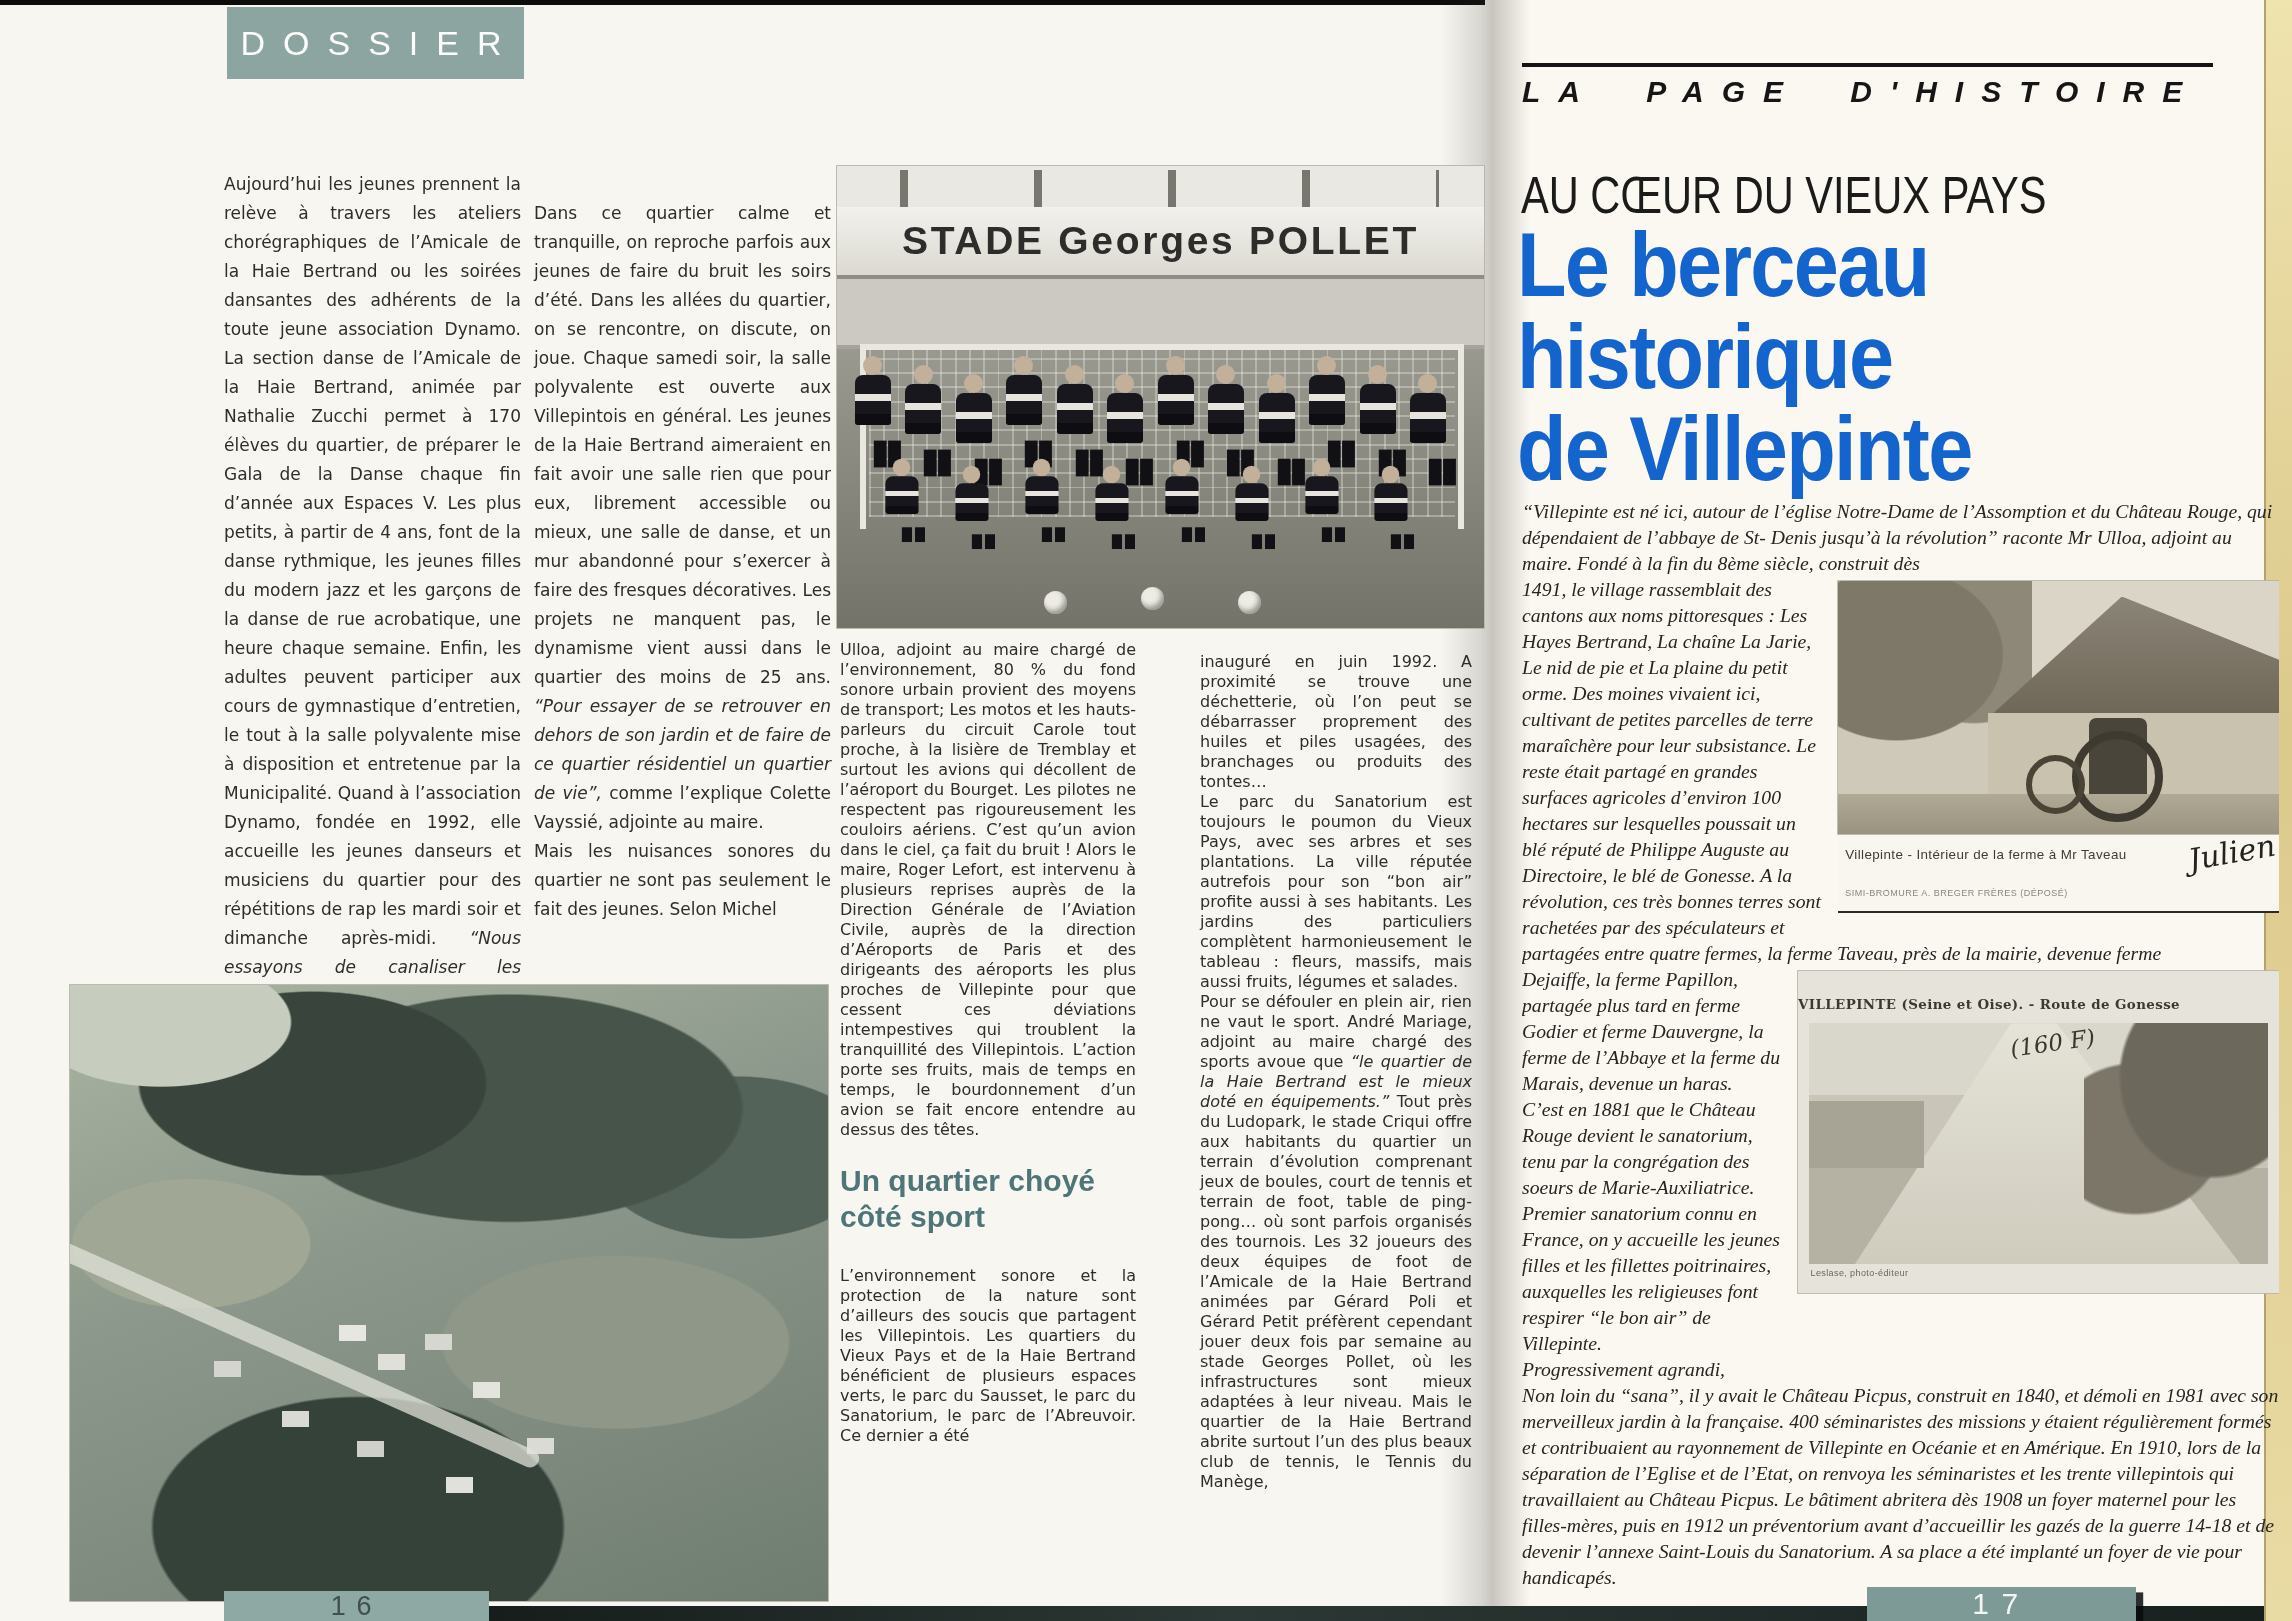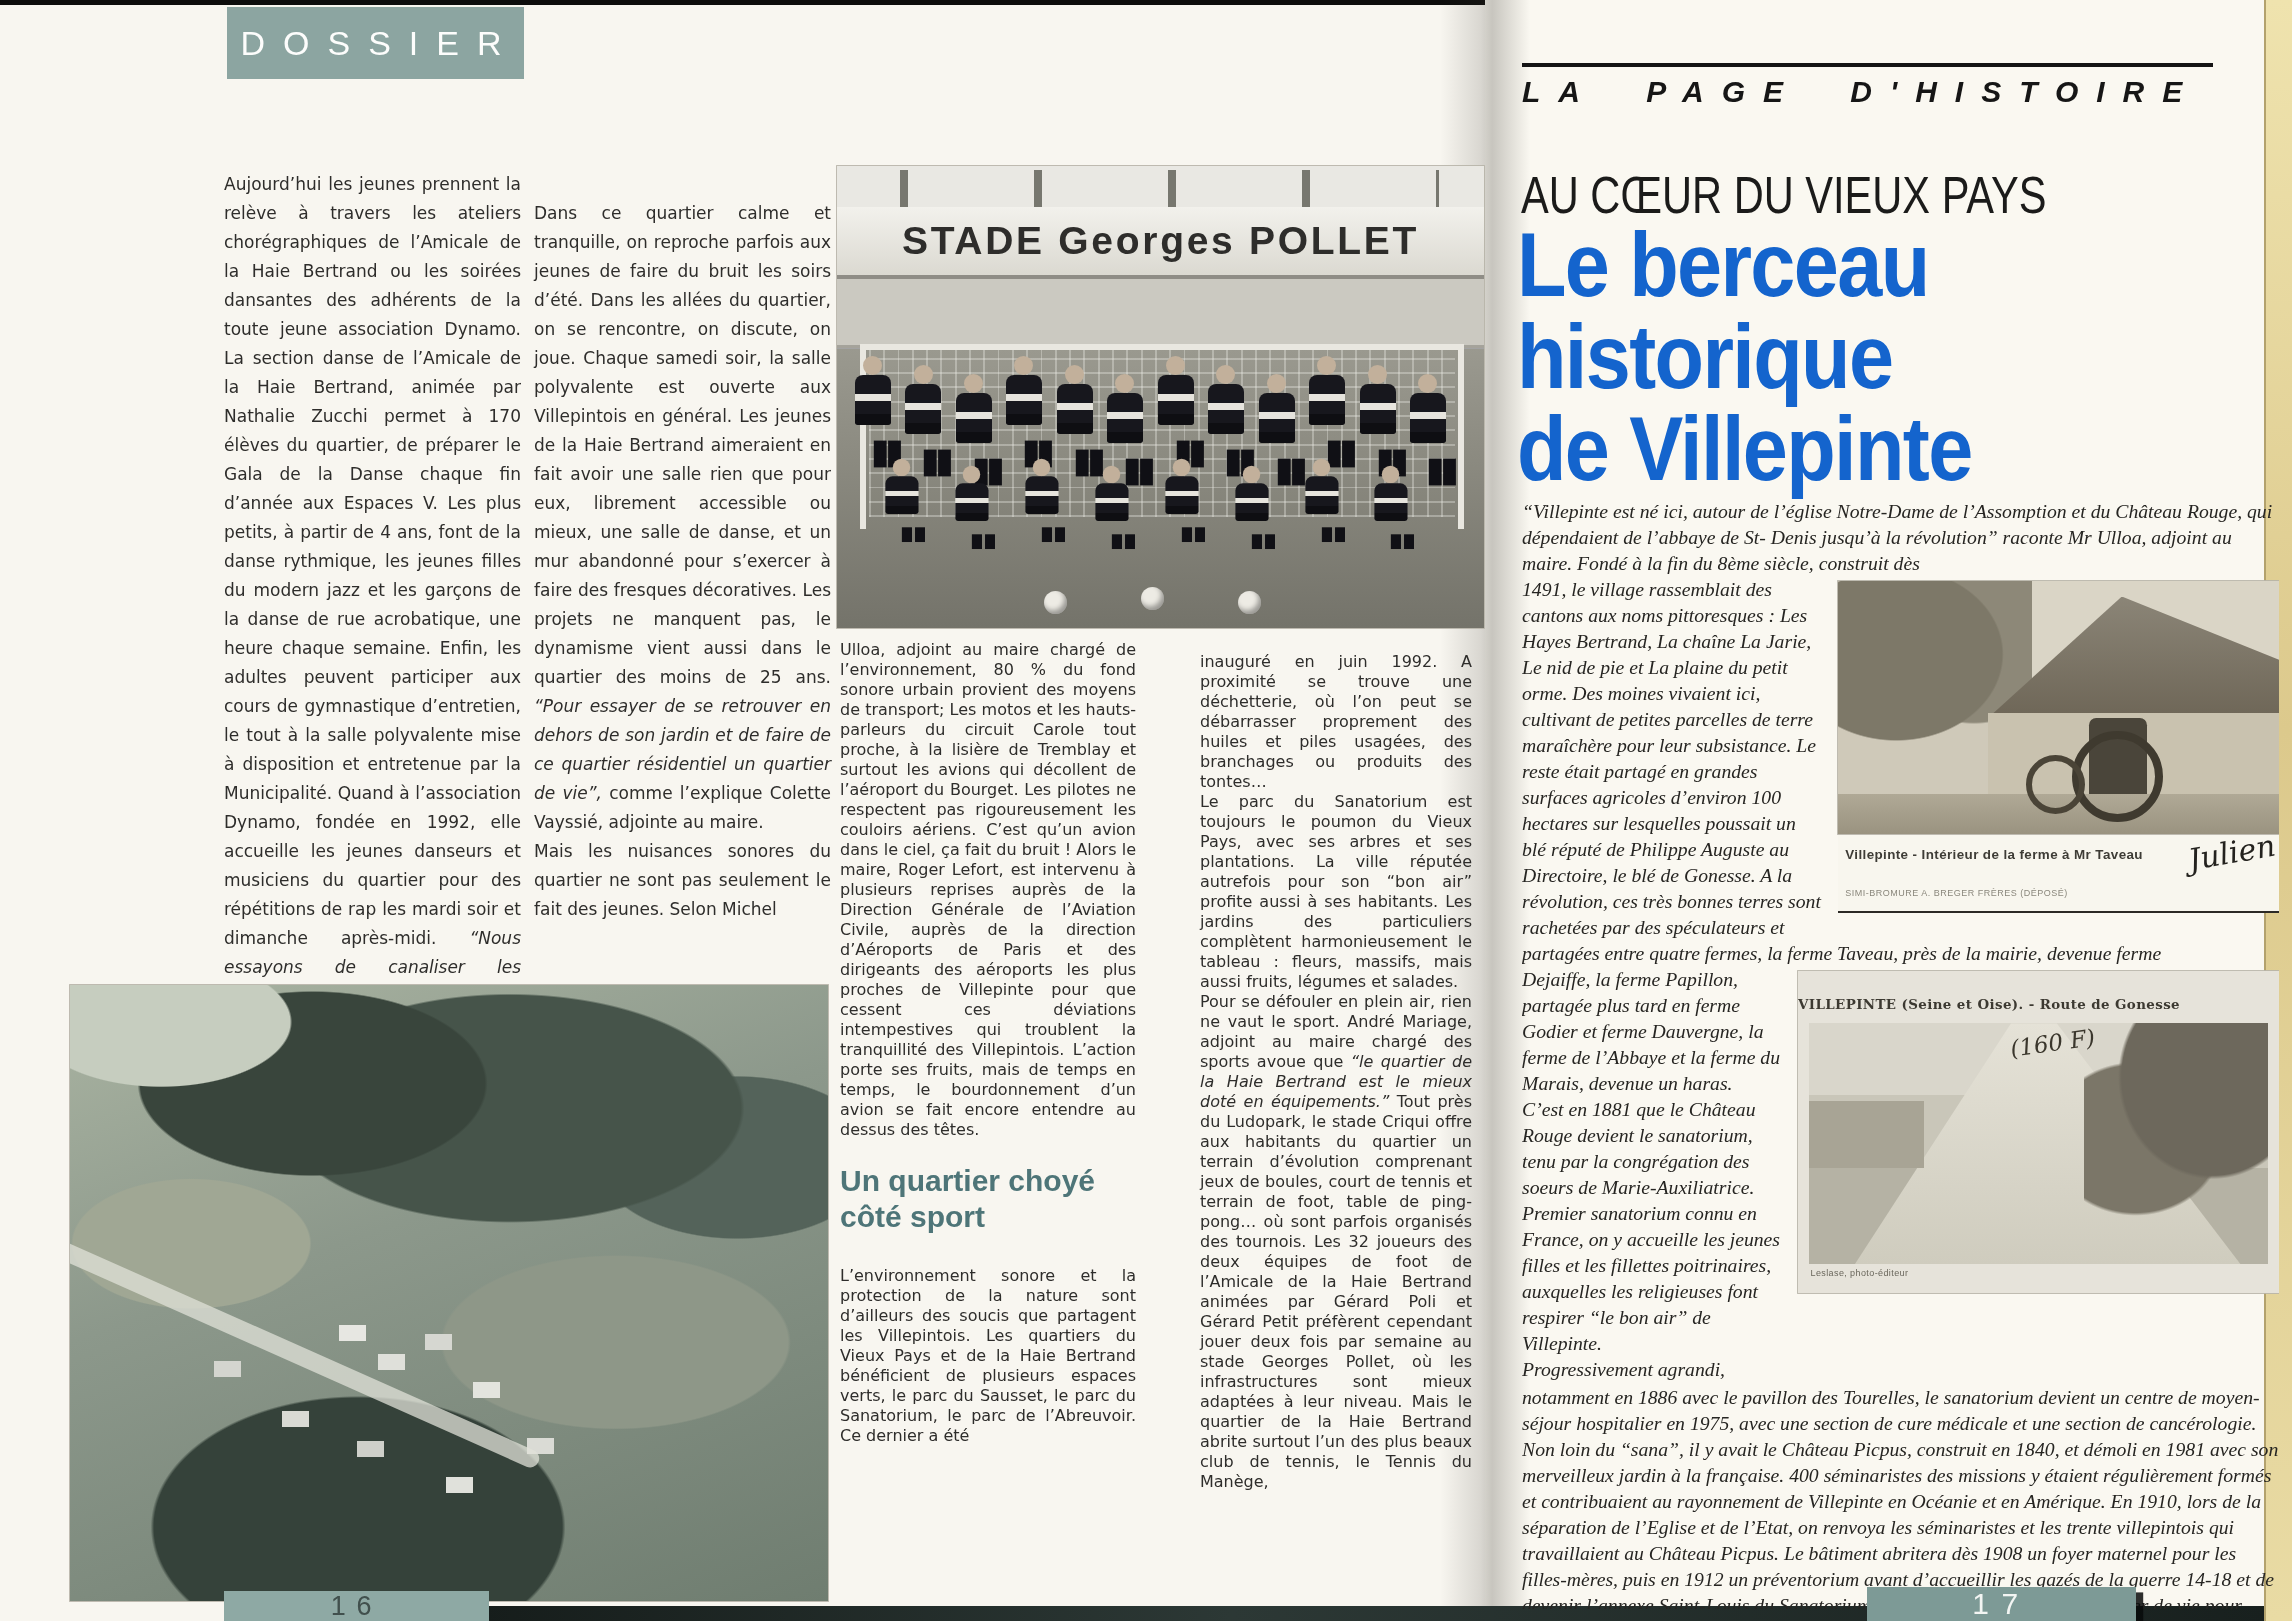--- a/index.html
+++ b/index.html
@@ -109,21 +109,21 @@
       radial-gradient(ellipse at 70% 22%,#8d8878 0 50%,transparent 51%);}
   .farm-roof{position:absolute;right:0;top:6%;width:66%;height:48%;
       background:linear-gradient(180deg,#8b8577,#6e6657);clip-path:polygon(0 100%,46% 0,100% 52%,100% 100%);}
   .farm-wall{position:absolute;right:0;bottom:0;width:66%;height:48%;background:#c9c2af;}
   .farm-door{position:absolute;right:30%;bottom:16%;width:13%;height:30%;background:#4a453a;border-radius:7.2px 7.2px 0 0;}
   .farm-ground{position:absolute;left:0;right:0;bottom:0;height:16%;background:linear-gradient(180deg,#b0a996,#9a9380);}
   .farm-wheel{position:absolute;left:53%;bottom:5%;width:75px;height:75px;border:8px solid #3f3a2f;border-radius:50%;}
   .farm-wheel::after{content:"";position:absolute;left:-54px;top:16px;width:47px;height:47px;border:6.3px solid #4a4437;border-radius:50%;}
   .farm-caption{background:#f8f6ee;border-bottom:2.7px solid #2c2a26;padding:7.2px 7.2px 5.4px 7.2px;
       font-family:"Liberation Sans",sans-serif;font-style:normal;}
-  .farm-cap-text{font-size:13.4px;font-weight:bold;color:#3e3c36;letter-spacing:0.4px;}
+  .farm-cap-text{font-size:13.4px;font-weight:normal;color:#3e3c36;letter-spacing:0.4px;}
   .farm-credit{font-size:9px;color:#8a877c;margin-top:12.5px;letter-spacing:0.5px;}
   .farm-sign{position:absolute;right:3.6px;bottom:47px;font-family:"DejaVu Serif",serif;font-style:italic;
       font-size:30px;color:#24221e;transform:rotate(-10deg);}
 
   
   .pc{position:relative;width:481px;height:322px;background:#e6e3da;box-shadow:0 0 0 0.9px #b8b5aa;overflow:hidden;
       font-style:normal;}
   .pc-caption{position:absolute;top:19.7px;left:0;right:0;text-align:left;font-family:"DejaVu Serif",serif;
       font-weight:bold;font-size:13.4px;letter-spacing:0.4px;color:#3c3931;}
   .pc-art{position:absolute;left:10.7px;right:10.7px;top:52px;bottom:29px;
@@ -252,21 +252,20 @@
           <div class="pc-wall"></div>
         </div>
         <div class="pc-note">(160 F)</div>
         <div class="pc-credit">Leslase, photo-éditeur</div>
       </div>
     </div>
 
     <p style="white-space:pre-line;">Dejaiffe, la ferme Papillon, partagée plus tard en ferme Godier et ferme Dauvergne, la ferme de l’Abbaye et la ferme du Marais, devenue un haras.
 C’est en 1881 que le Château Rouge devient le sanatorium, tenu par la congrégation des soeurs de Marie-Auxiliatrice. Premier sanatorium connu en France, on y accueille les jeunes filles et les fillettes poitrinaires, auxquelles les religieuses font respirer “le bon air” de Villepinte.
 Progressivement agrandi,</p>
-    <p class="gap">notamment en 1886 avec le pavillon des Tourelles, le sanatorium devient un centre de moyen-séjour hospitalier en 1975, avec une section de cure médicale et une section de cancérologie.</p>
     <p>Non loin du “sana”, il y avait le Château Picpus, construit en 1840, et démoli en 1981 avec son merveilleux jardin à la française. 400 séminaristes des missions y étaient régulièrement formés et contribuaient au rayonnement de Villepinte en Océanie et en Amérique. En 1910, lors de la séparation de l’Eglise et de l’Etat, on renvoya les séminaristes et les trente villepintois qui travaillaient au Château Picpus. Le bâtiment abritera dès 1908 un foyer maternel pour les filles-mères, puis en 1912 un préventorium avant d’accueillir les gazés de la guerre 14-18 et de devenir l’annexe Saint-Louis du Sanatorium. A sa place a été implanté un foyer de vie pour handicapés.</p>
 
   </div>
 
   <div class="abs pn pn17">
     <span>17</span>
   </div>
 
 </div>
 

